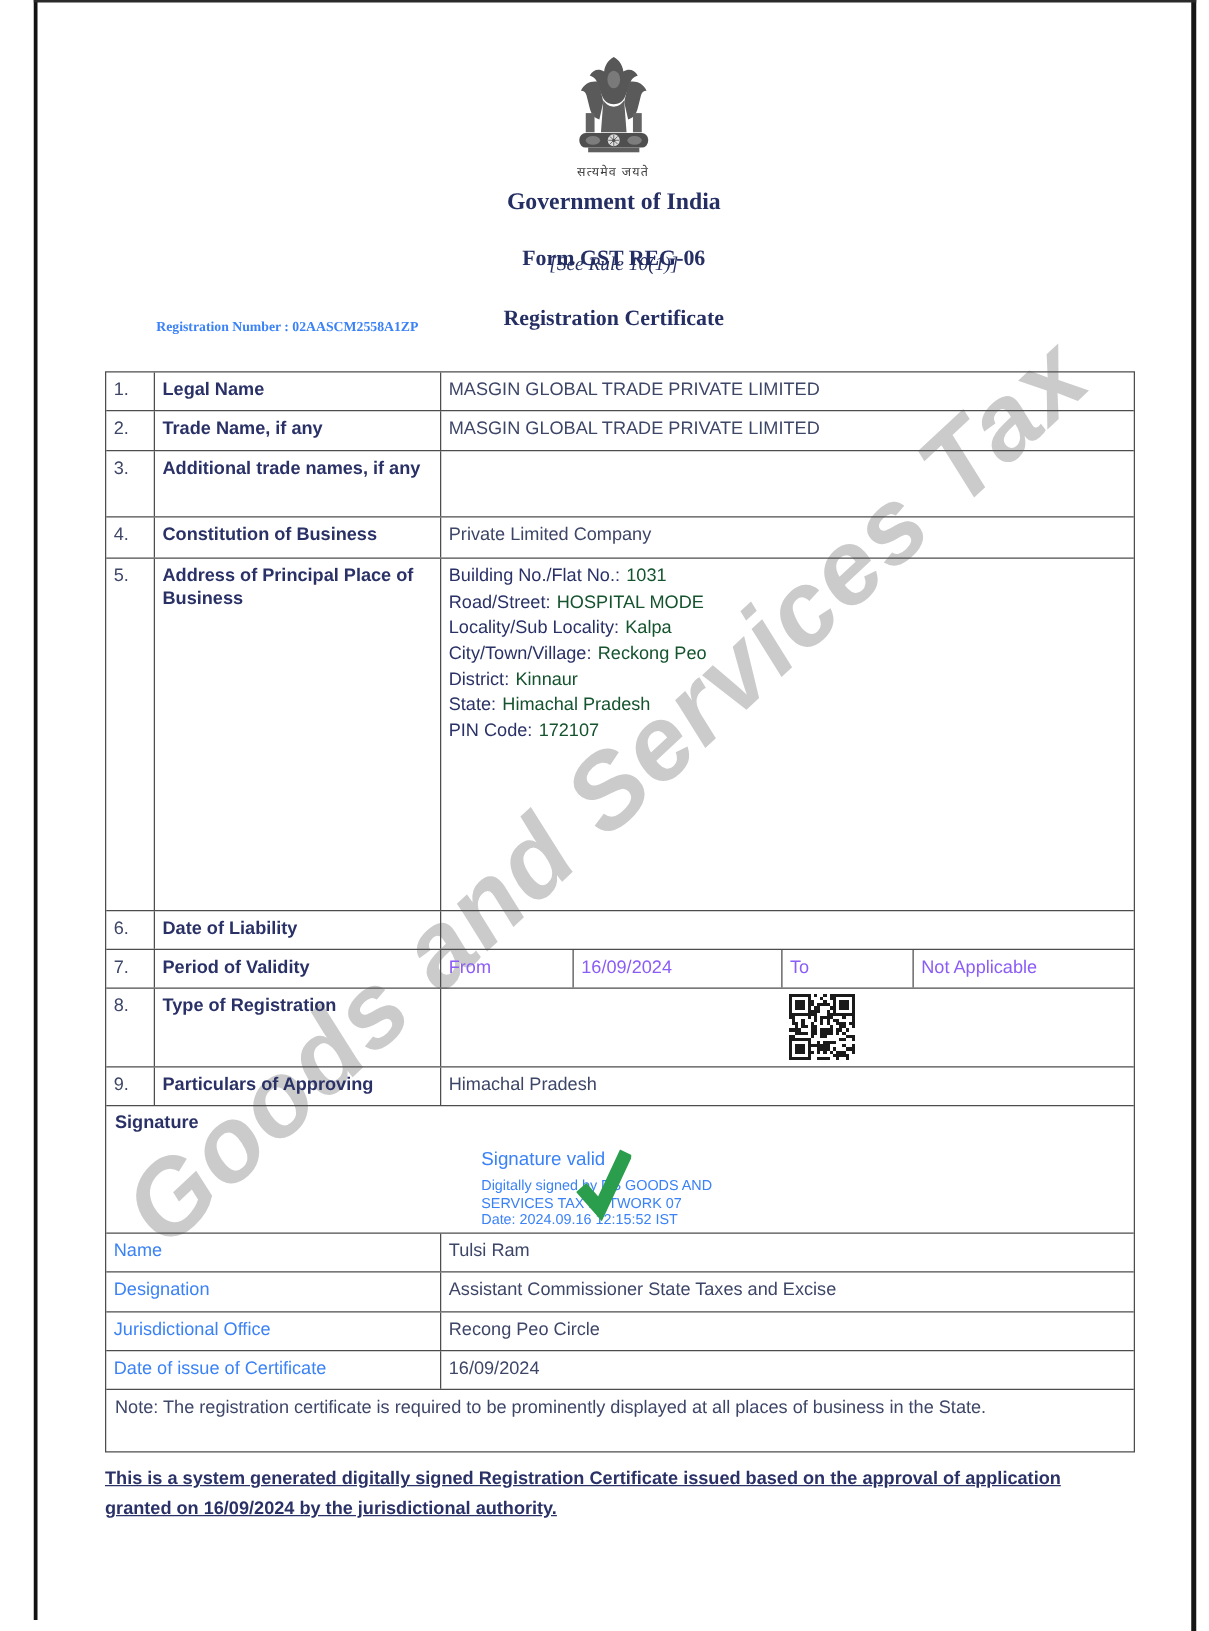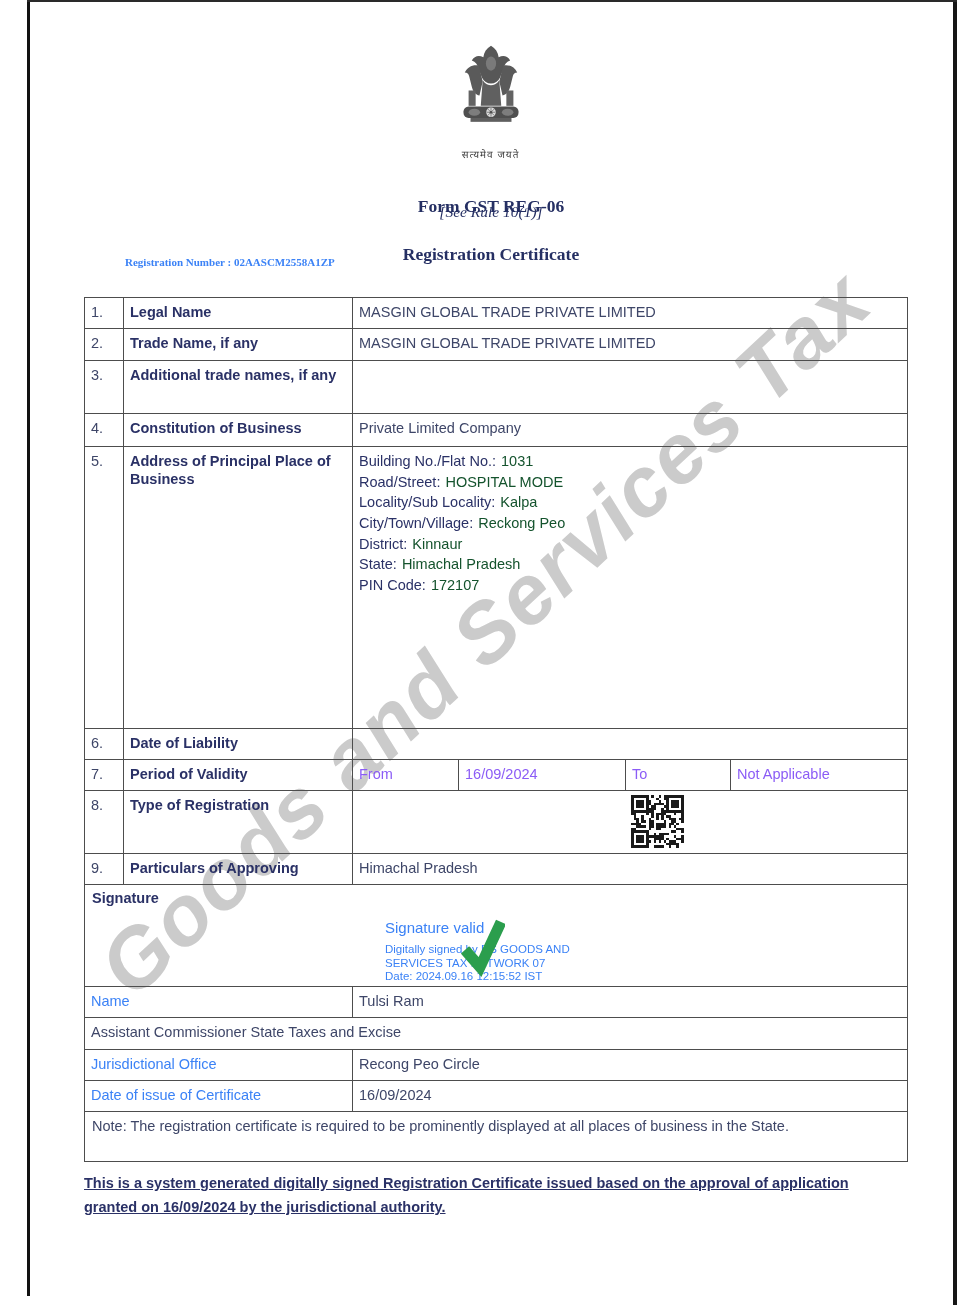--- a/index.html
+++ b/index.html
@@ -13,21 +13,21 @@
 
   
   .watermark { position:absolute; left:-90px; top:585px; width:1150px; text-align:center;
     transform:rotate(-43deg); transform-origin:center; font-size:84px; font-weight:bold;
     font-style:italic; color:#cbcbcb; white-space:nowrap; letter-spacing:2px; z-index:1;
     font-family:"Liberation Sans", sans-serif; }
 
   
   .emblem-wrap { position:absolute; left:428px; top:44px; width:125px; text-align:center; z-index:2; }
   .emblem-wrap svg { display:block; margin:0 auto; }
-  .motto { font-size:10px; color:#3c3c3c; margin-top:19px; letter-spacing:1px; }
+  .motto { font-size:10px; color:#3c3c3c; margin-top:2px; letter-spacing:1px; }
   .hline { position:absolute; left:28px; width:926px; text-align:center; z-index:2;
     color:#252f63; font-family:"Liberation Serif", serif; }
   .h-gov   { top:151px; font-size:19px;   font-weight:bold; }
   .h-form  { top:196px; font-size:17.5px; font-weight:bold; }
   .h-rule  { top:203px; font-size:15.5px; font-style:italic; }
   .h-title { top:244px; font-size:17.5px; font-weight:bold; }
   .regnum { position:absolute; left:125px; top:256px; font-family:"Liberation Serif", serif;
     font-size:11px; font-weight:bold; color:#3b82f6; z-index:2; }
 
   
@@ -95,20 +95,21 @@
         <line x1="50" y1="99" x2="50" y2="113"></line>
           <line x1="43" y1="106" x2="57" y2="106"></line>
         <line x1="45" y1="101" x2="55" y2="111"></line>
           <line x1="55" y1="101" x2="45" y2="111"></line>
       </g>
       <rect x="18" y="115" width="64" height="6" fill="#5f5f5f"></rect>
     </svg>
     <div class="motto">सत्यमेव जयते</div>
   </div>
 
+  <div class="hline h-gov">Government of India</div>
   <div class="hline h-form">Form GST REG-06</div>
   <div class="hline h-rule">[See Rule 10(1)]</div>
   <div class="hline h-title">Registration Certificate</div>
 
   <div class="regnum">
     <span>Registration Number :</span>
     <span>02AASCM2558A1ZP</span>
   </div>
 
   <div class="cert-table">
@@ -337,20 +338,21 @@
           <path d="M4 31 L19 48 L40 3" stroke="#2b9e4d" stroke-width="11" fill="none"></path>
         </svg>
       </div>
     </div>
 
     <div class="trow rn1">
       <div class="c c-wide-label">Name</div>
       <div class="c c-value">Tulsi Ram</div>
     </div>
     <div class="trow rn2">
+      <div class="c c-wide-label">Designation</div>
       <div class="c c-value">Assistant Commissioner State Taxes and Excise</div>
     </div>
     <div class="trow rn3">
       <div class="c c-wide-label">Jurisdictional Office</div>
       <div class="c c-value">Recong Peo Circle</div>
     </div>
     <div class="trow rn4">
       <div class="c c-wide-label">Date of issue of Certificate</div>
       <div class="c c-value">16/09/2024</div>
     </div>

